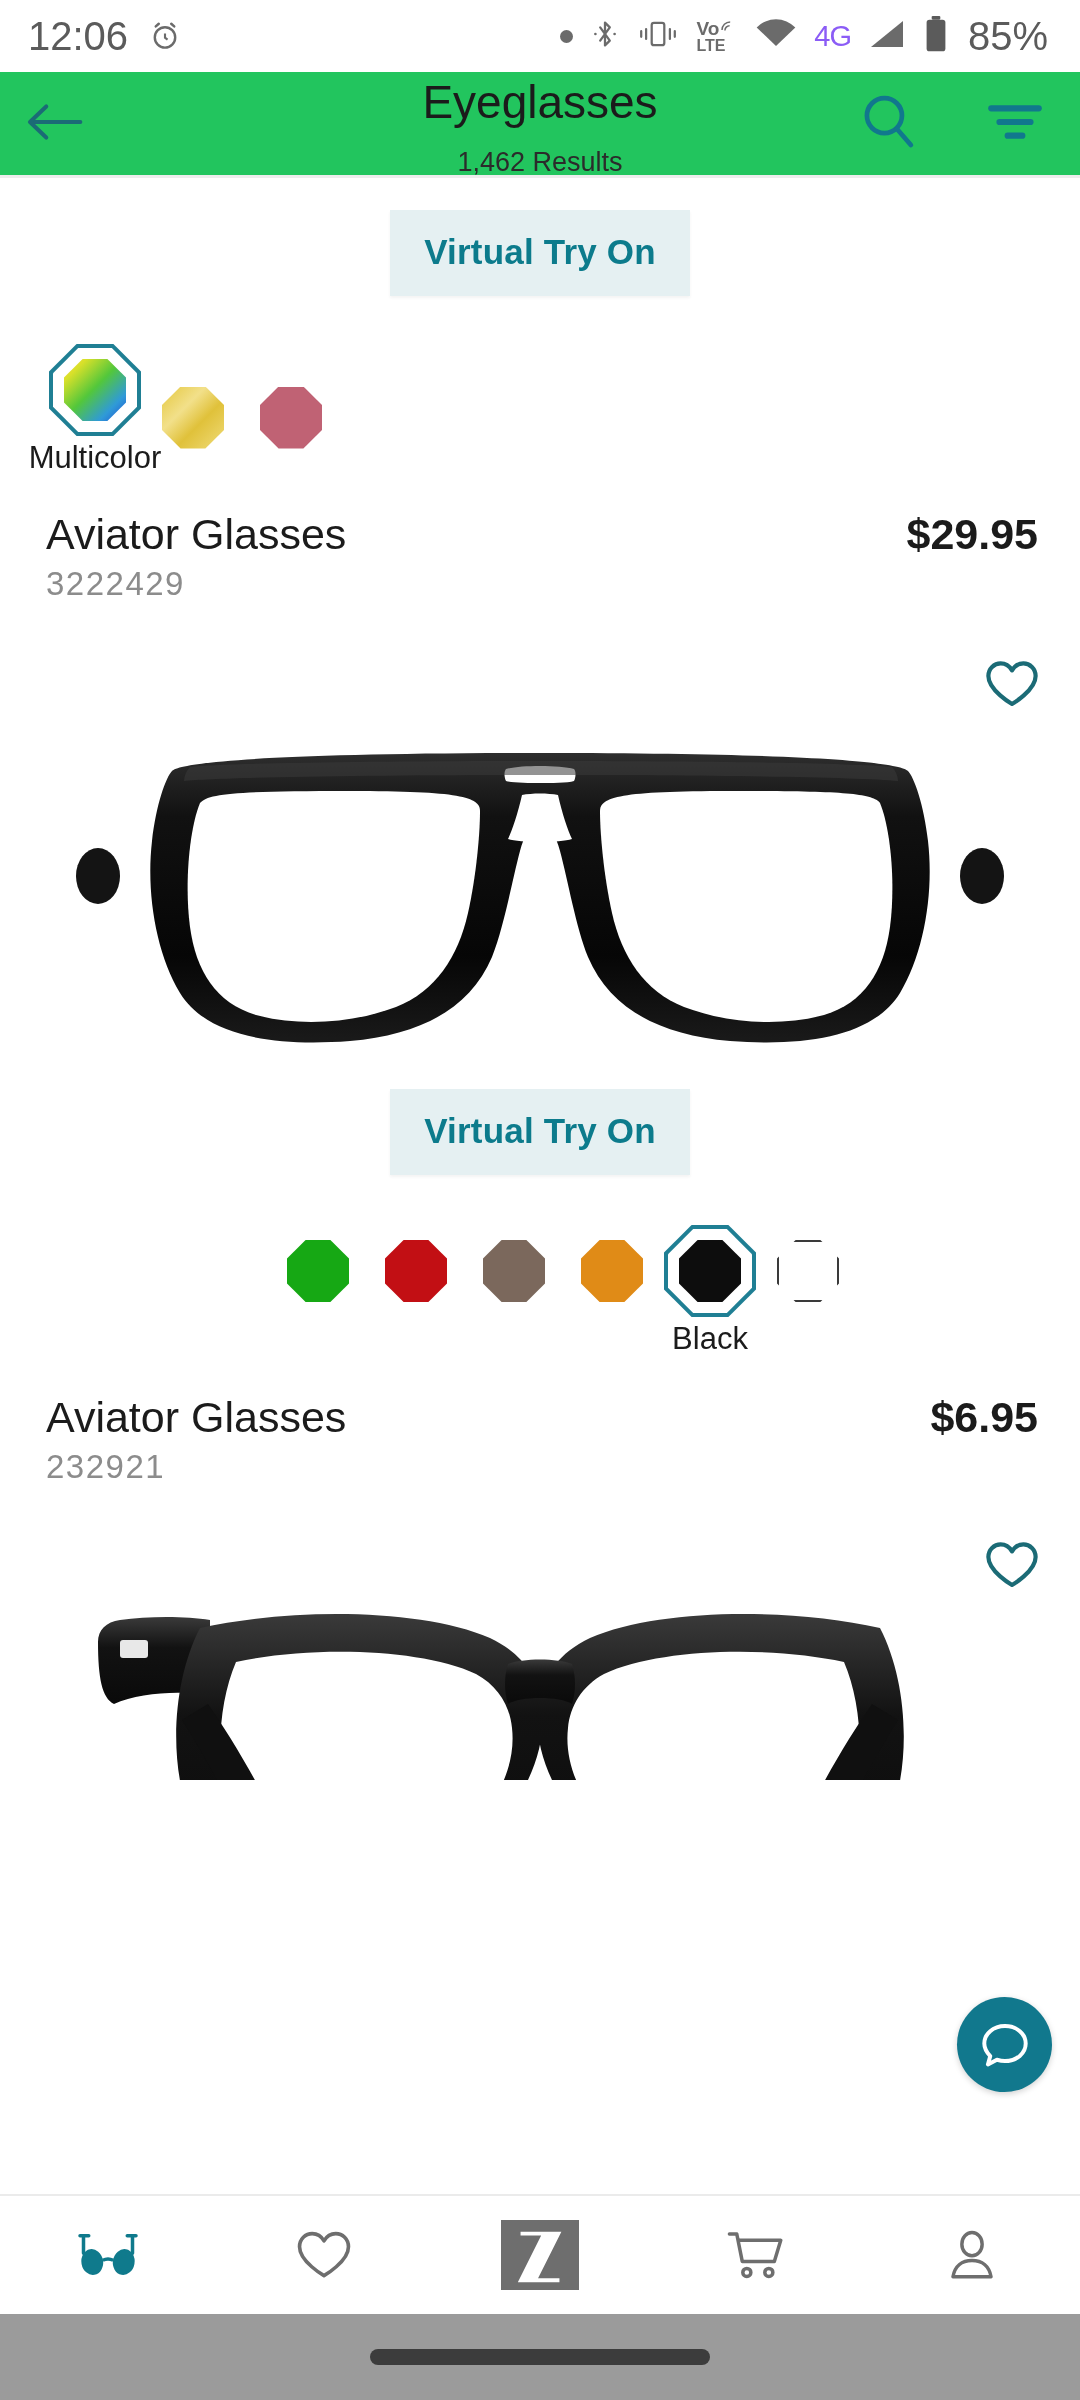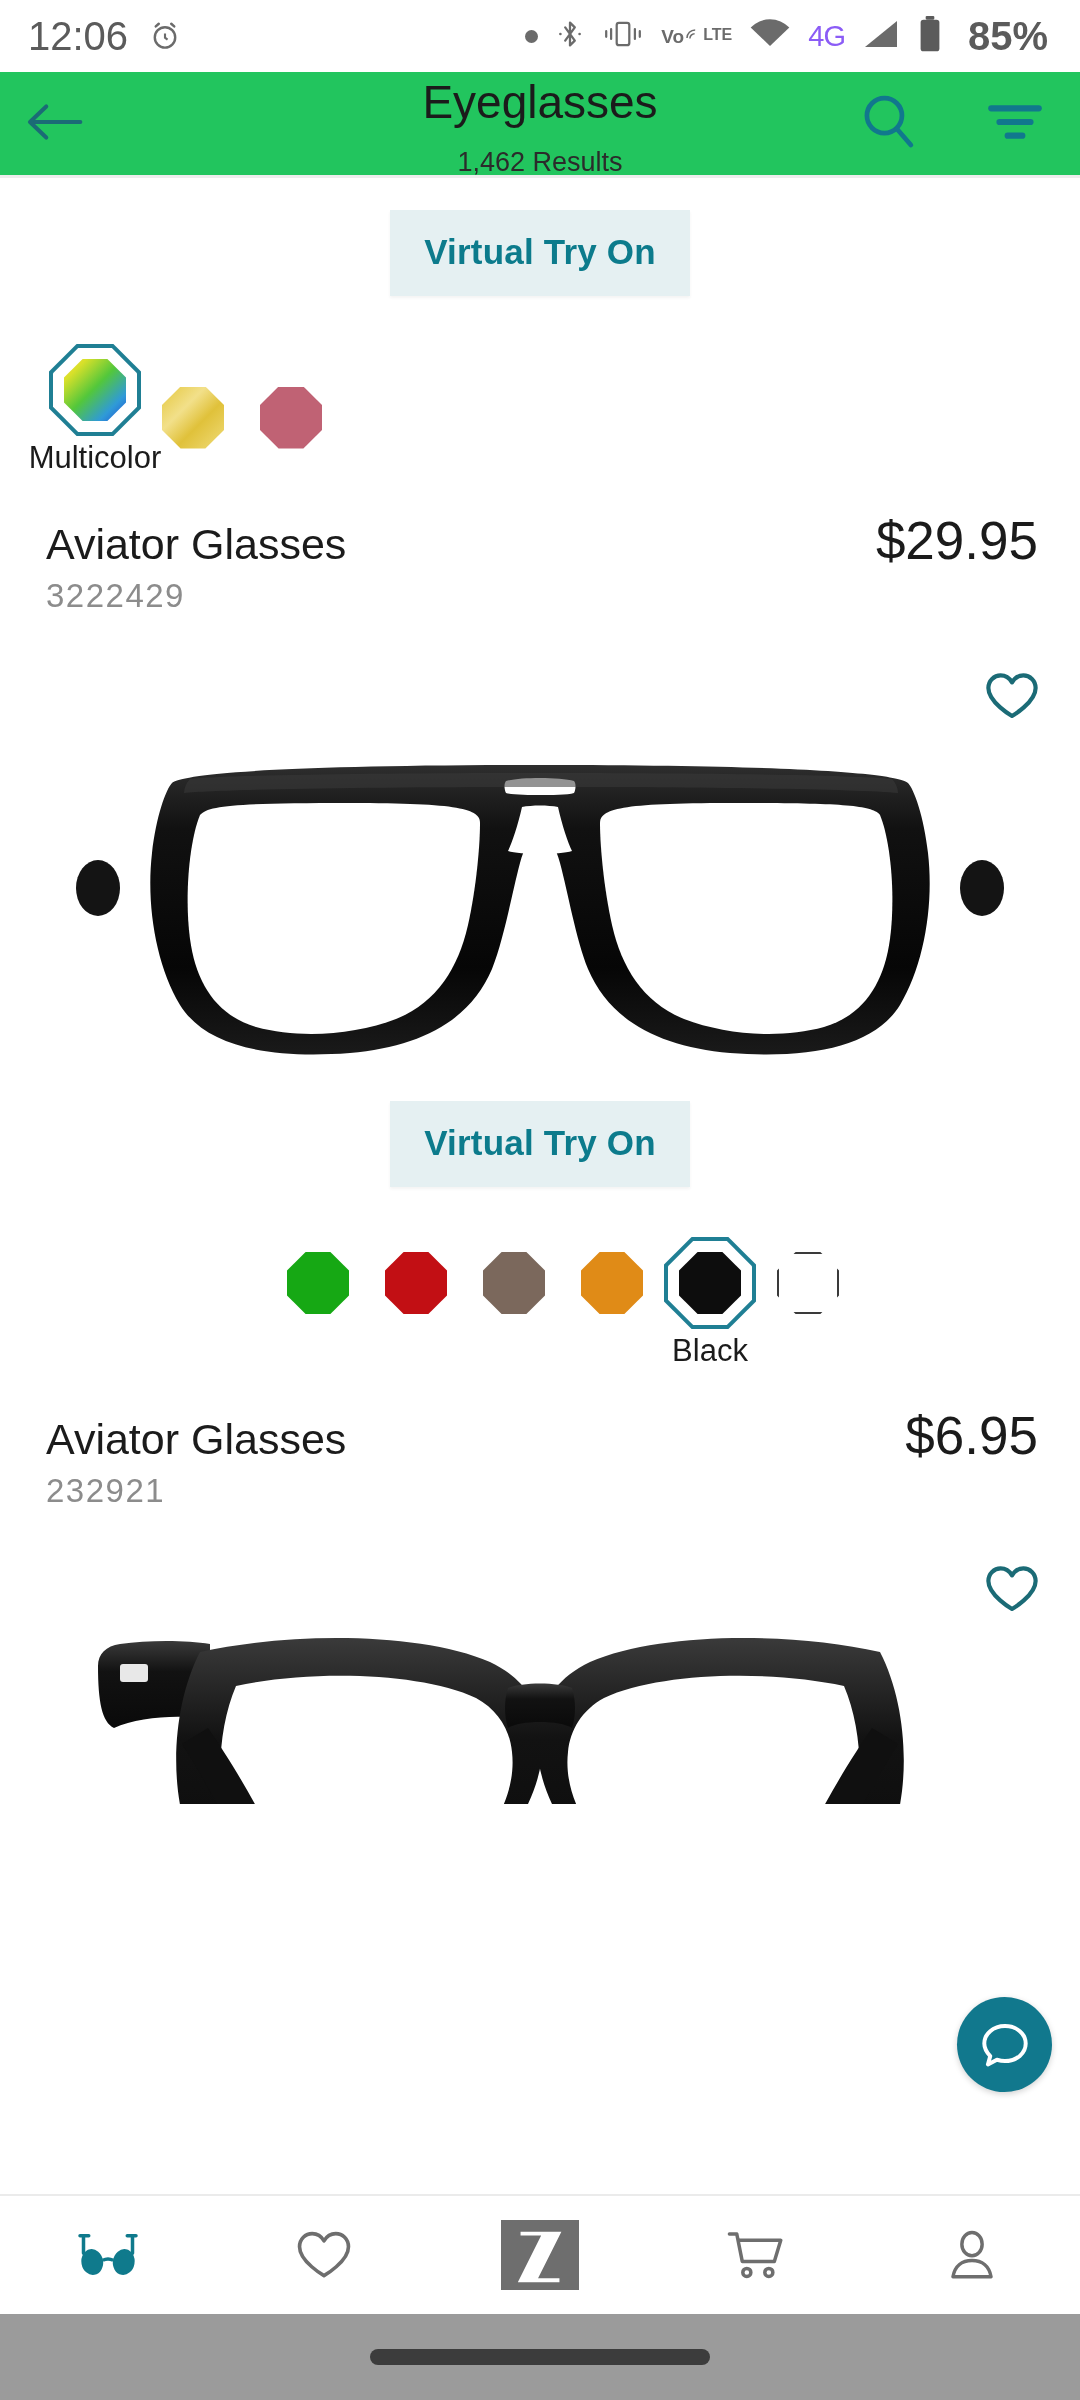--- a/index.html
+++ b/index.html
@@ -19,22 +19,22 @@
     background:#ffffff;
   }
   .sb-time{
     font-size:40px; color:#5b5b5b; letter-spacing:0px;
     font-family:"Liberation Sans", sans-serif;
   }
   .sb-alarm{ margin-left:20px; display:flex; align-items:center; }
   .sb-right{ margin-left:auto; display:flex; align-items:center; gap:17px; }
   .sb-dot{ width:13px;height:13px;border-radius:50%;background:#6b6b6b;display:block; }
   .sb-4g{ font-size:29px; color:#8b5cf6; font-weight:normal; letter-spacing:-1px;}
-  .sb-batt{ font-size:40px; color:#5b5b5b; font-weight:bold; margin-left:8px;}
-  .volte{ display:flex; flex-direction:row; align-items:flex-start; line-height:1; color:#6b6b6b;}
+  .sb-batt{ font-size:40px; color:#5b5b5b; font-weight:normal; margin-left:2px;}
+  .volte{ display:flex; flex-direction:column; align-items:flex-start; line-height:1; color:#6b6b6b;}
   .volte b{ font-size:19px; font-weight:bold; }
   .volte s{ font-size:16px; font-weight:bold; text-decoration:none;}
 
   
   .appbar{
     height:103px; width:100%;
     display:flex; align-items:center;
     padding:0 34px 0 23px;
     background:#22c55e;
     position:relative;
@@ -86,21 +86,21 @@
   }
   .swatch-label{
     font-size:31px; color:#1b1b1b; margin-top:4px; white-space:nowrap;
   }
 
   .title-row{
     display:flex; align-items:baseline; justify-content:space-between;
     padding:0 42px 0 46px;
   }
   .p-name{ font-size:43px; color:#1b1b1b; }
-  .p-price{ font-size:53px; color:#1b1b1b; }
+  .p-price{ font-size:43px; color:#1b1b1b;font-weight:bold; }
   .p-sku{ font-size:33px; color:#8c8c8c; padding-left:46px; letter-spacing:1.5px; margin-top:6px;}
 
   .fav-row{ display:flex; justify-content:flex-end; padding-right:40px; }
 
   .prod-img-wrap{ width:100%; display:flex; justify-content:center; }
 
   
   .remakes{ display:flex; align-items:center; gap:10px; padding-left:110px; }
   .rm-text{ display:flex; flex-direction:column; line-height:1; }
   .rm-main{ font-size:42px; font-weight:bold; color:#2b9aaa; letter-spacing:-0.5px; }

